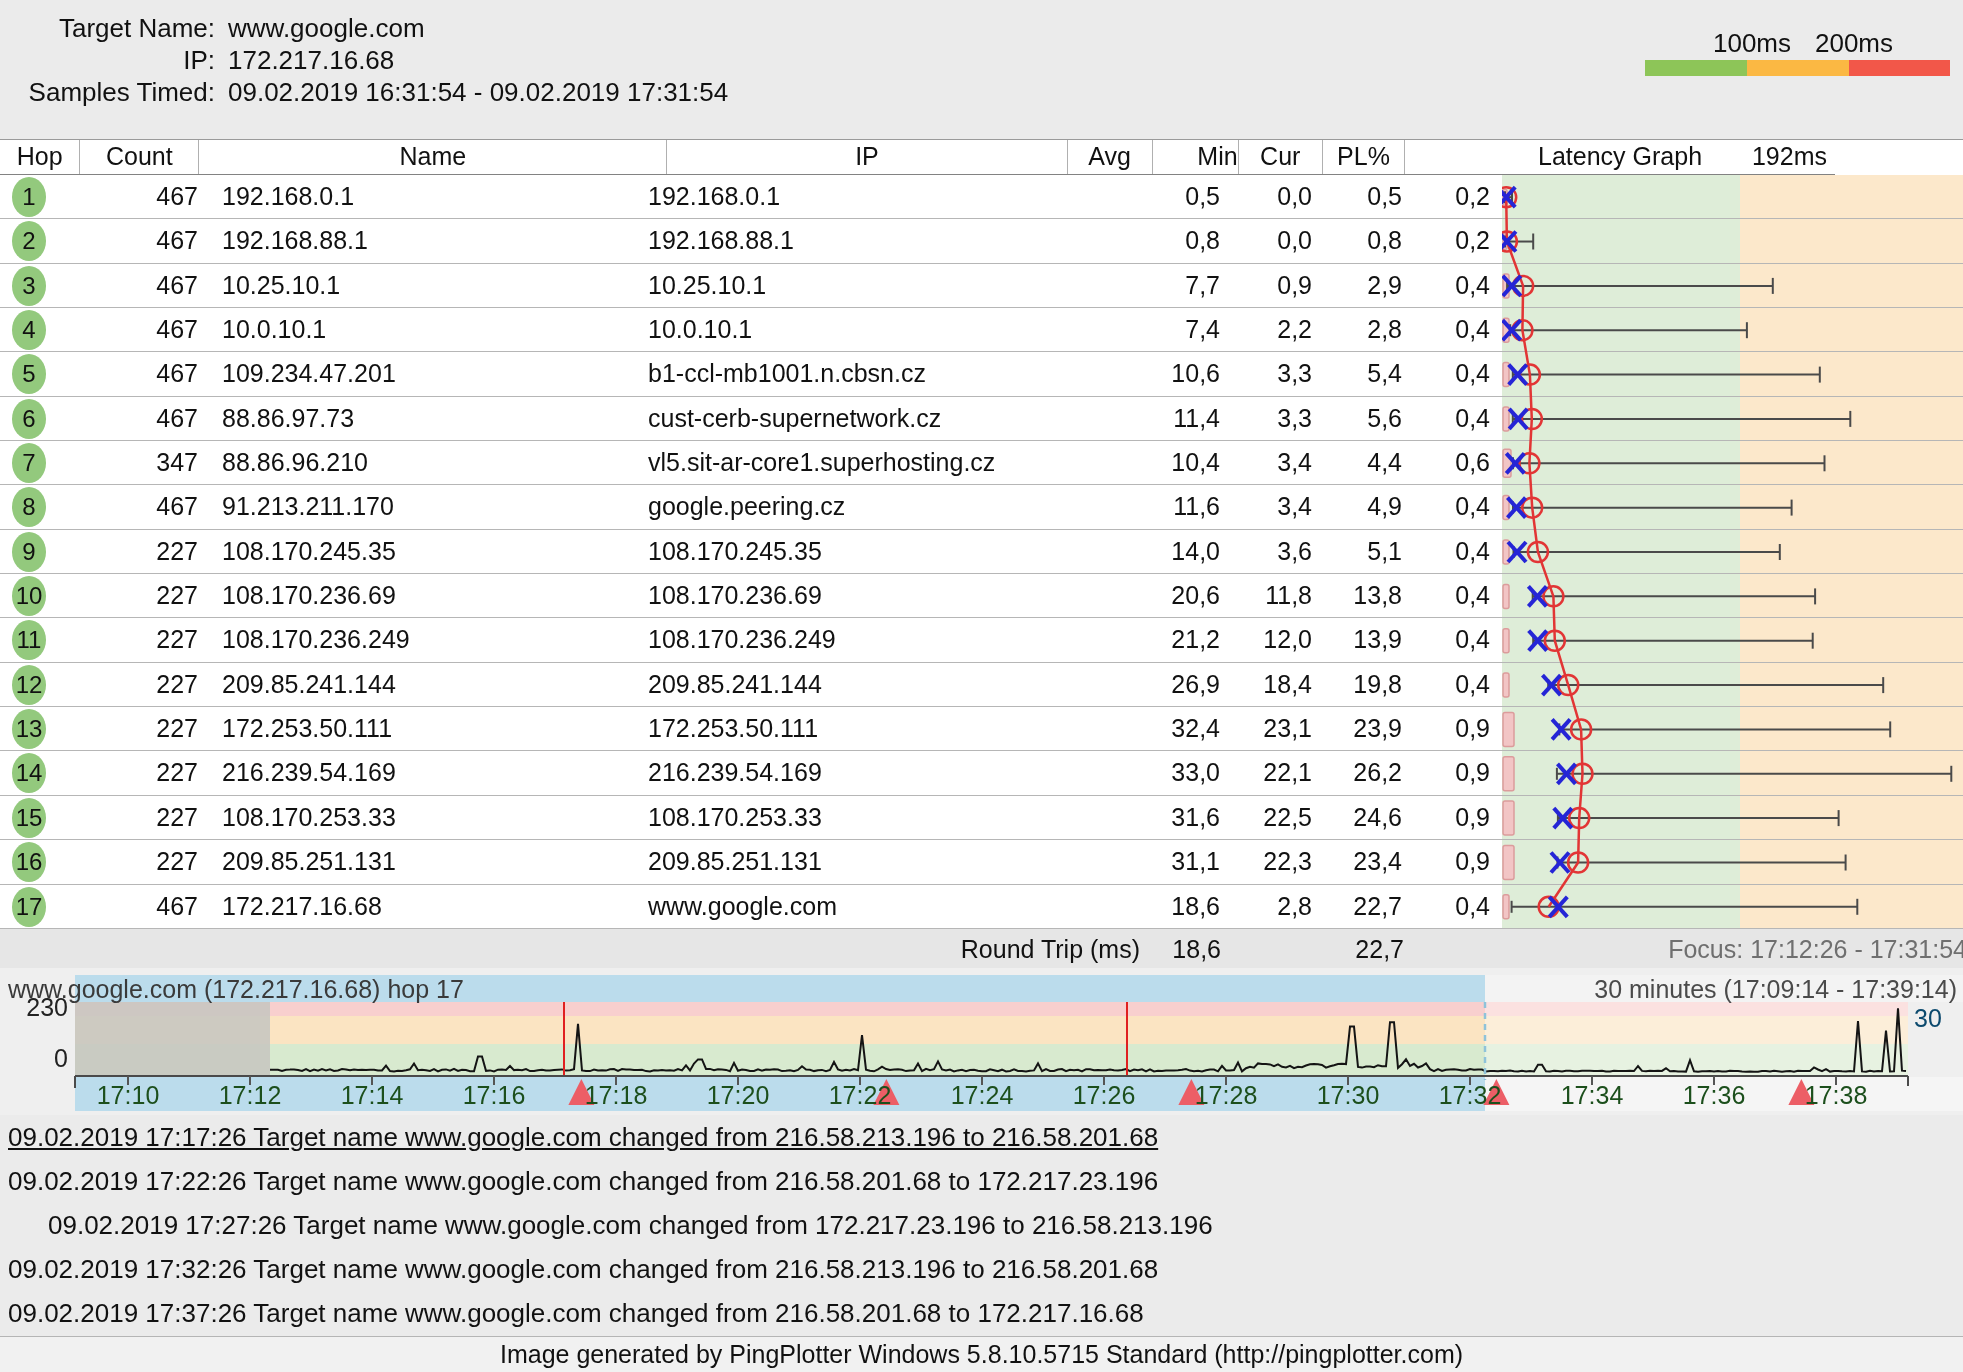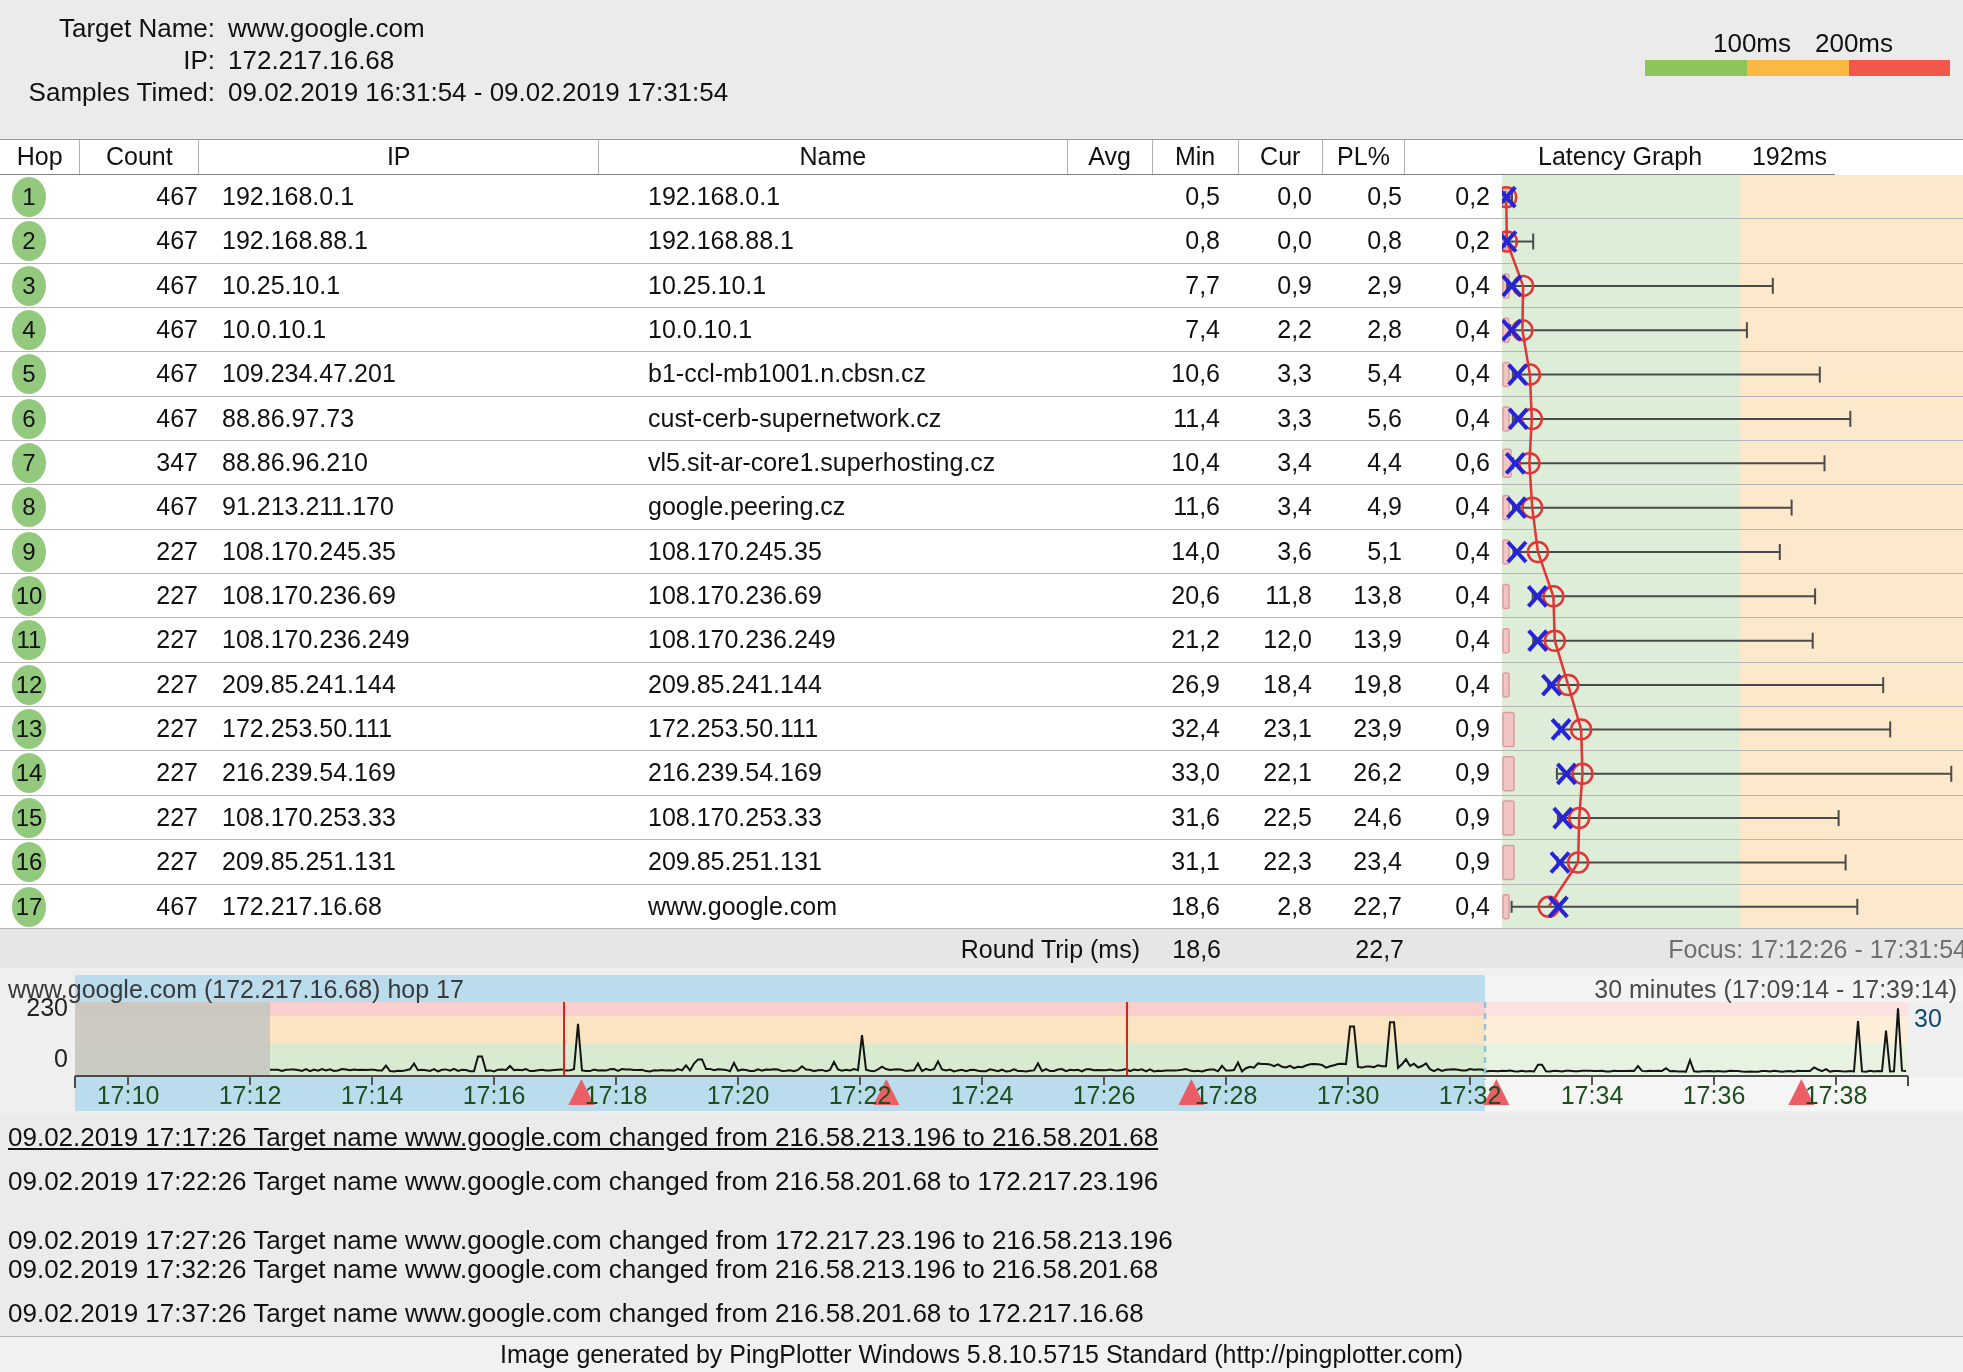--- a/index.html
+++ b/index.html
@@ -69,24 +69,24 @@
   <div class="legend-label" style="left:97px">100ms</div>
   <div class="legend-label" style="left:199px">200ms</div>
   <div id="legend-bar" style="background: linear-gradient(90deg, rgb(141, 197, 88) 0px, rgb(141, 197, 88) 102px, rgb(251, 184, 67) 102px, rgb(251, 184, 67) 204px, rgb(242, 87, 73) 204px, rgb(242, 87, 73) 100%);"></div>
 </div>
 
 <div id="hops-table">
   <div id="graph-bg" style="background: linear-gradient(90deg, rgb(222, 237, 216) 0px, rgb(222, 237, 216) 237.896px, rgb(252, 232, 203) 237.896px, rgb(252, 232, 203) 100%);"></div>
   <div id="table-header-row">
       <div class="th" style="width: 85px;">Hop</div>
       <div class="th" style="width: 127px;">Count</div>
+      <div class="th" style="width: 501px;">Name</div>
       <div class="th" style="width: 428px;">IP</div>
-      <div class="th" style="width: 501px;">Name</div>
       <div class="th" style="width: 91px;">Avg</div>
-      <div class="th" style="width: 92px;">Min</div>
+      <div class="th" style="width: 92px; text-align: right;">Min</div>
       <div class="th" style="width: 90px;">Cur</div>
       <div class="th" style="width: 88px;">PL%</div>
       <div class="th th-graph" style="width: 461px;">
         <span class="gl">Latency Graph</span>
         <span class="gr">192ms</span>
       </div>
     </div>
   <div id="table-body">
       <div class="trow">
         <div class="td c-hop">
@@ -482,20 +482,20 @@
       <div class="tl-tick-label" style="left: 1425px;">17:32</div>
       <div class="tl-tick-label" style="left: 1547px;">17:34</div>
       <div class="tl-tick-label" style="left: 1669px;">17:36</div>
       <div class="tl-tick-label" style="left: 1791px;">17:38</div>
     </div>
 </div>
 
 <div id="event-log">
     <div class="event-line" style="top: 0px; text-decoration: underline;">09.02.2019 17:17:26 Target name www.google.com changed from 216.58.213.196 to 216.58.201.68</div>
     <div class="event-line" style="top: 44px;">09.02.2019 17:22:26 Target name www.google.com changed from 216.58.201.68 to 172.217.23.196</div>
-    <div class="event-line" style="top: 103px;">09.02.2019 17:27:26 Target name www.google.com changed from 172.217.23.196 to 216.58.213.196</div>
+    <div class="event-line" style="top: 88px; margin-left: 40px;">09.02.2019 17:27:26 Target name www.google.com changed from 172.217.23.196 to 216.58.213.196</div>
     <div class="event-line" style="top: 132px;">09.02.2019 17:32:26 Target name www.google.com changed from 216.58.213.196 to 216.58.201.68</div>
     <div class="event-line" style="top: 176px;">09.02.2019 17:37:26 Target name www.google.com changed from 216.58.201.68 to 172.217.16.68</div>
   </div>
 
 <div id="footer-bar">
   <span>Image generated by PingPlotter Windows 5.8.10.5715 Standard (http://pingplotter.com)</span>
 </div>
 
 </body></html>

